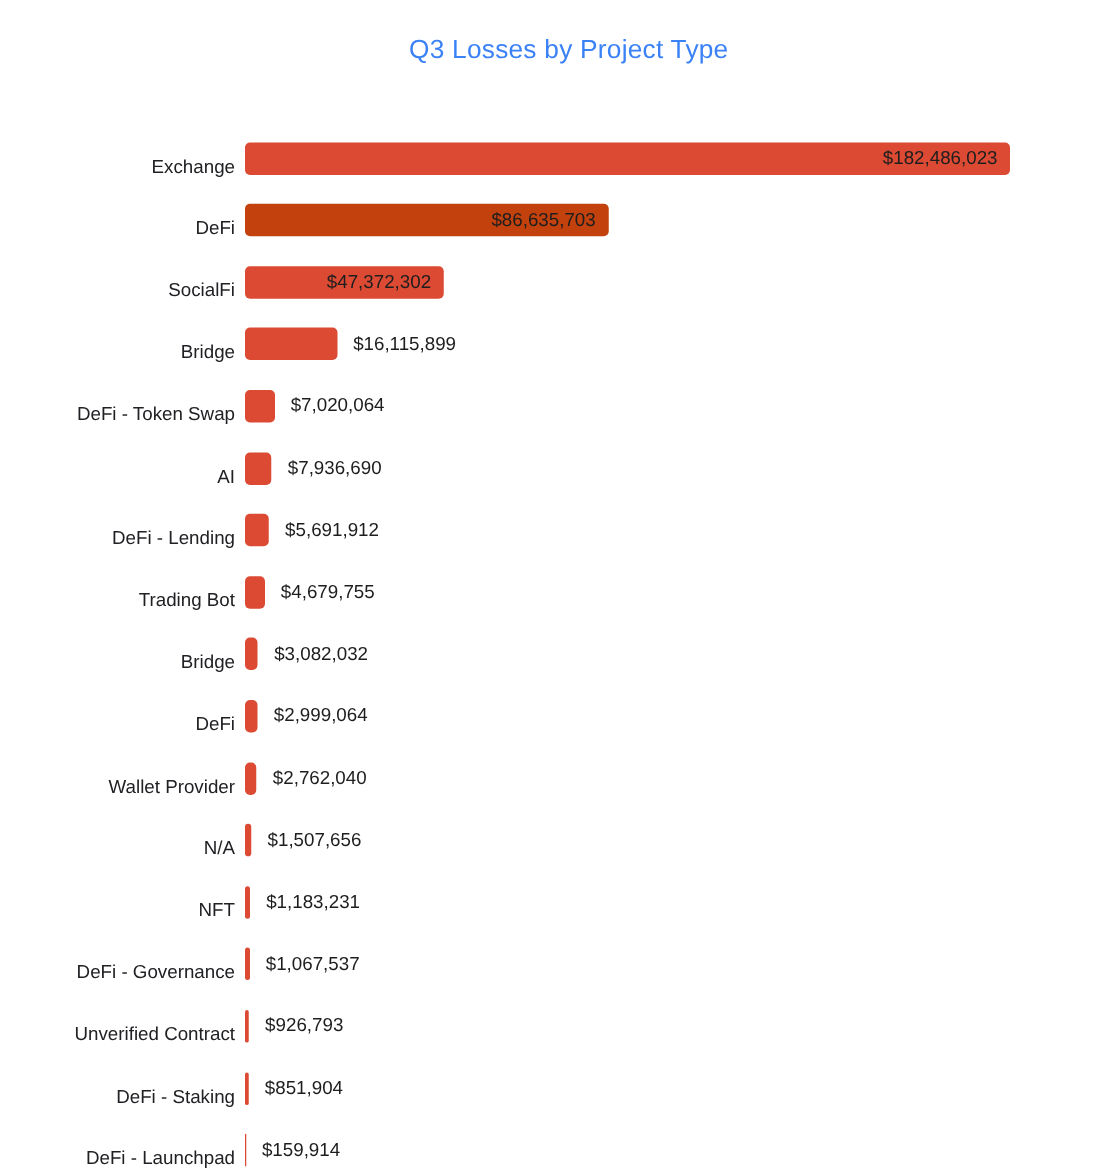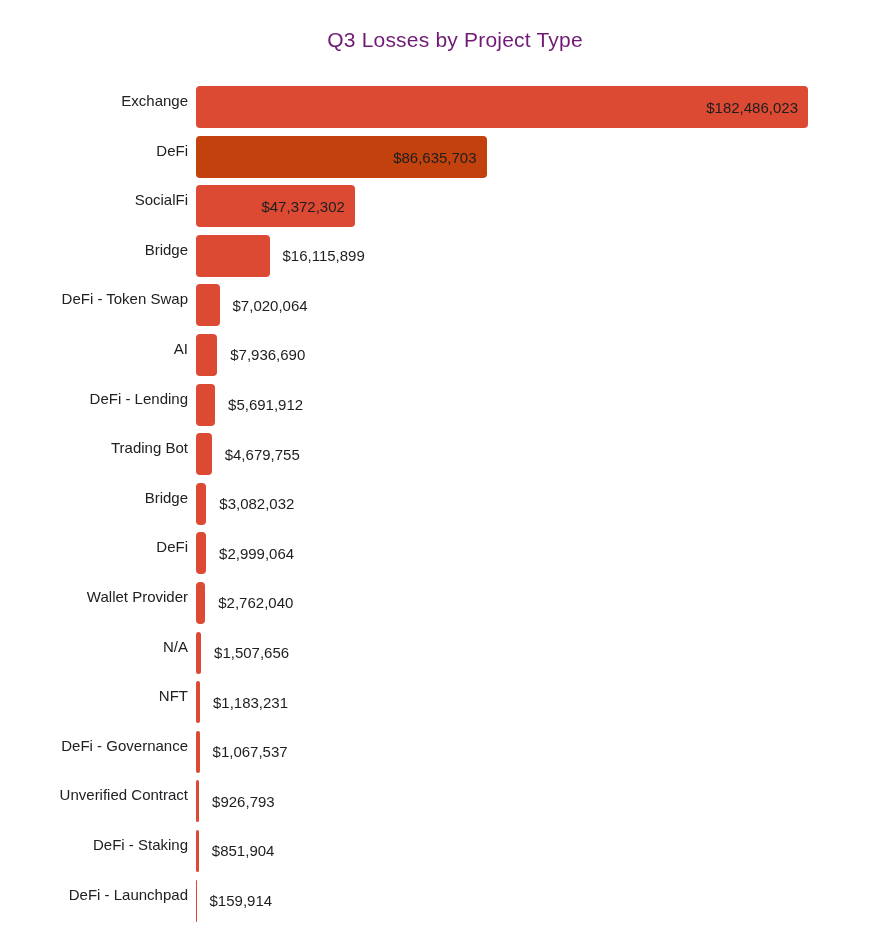--- a/index.html
+++ b/index.html
@@ -16,32 +16,32 @@
     overflow: hidden;
   }
   .chart-title {
     position: absolute;
     top: 28px;
     left: 32px;
     width: 846px;
     text-align: center;
     font-size: 21px;
     font-weight: 400;
-    color: #701a75;
+    color: #3b82f6;
     letter-spacing: 0.2px;
   }
   .chart {
     position: absolute;
     top: 92px;
     left: 0;
     width: 878px;
   }
   .row {
     display: flex;
-    align-items: flex-start;
+    align-items: flex-end;
     height: 49.6px;
   }
   .cat {
     width: 188px;
     flex: none;
     text-align: right;
     font-size: 15px;
     color: #202124;
     white-space: nowrap;
   }
@@ -49,21 +49,21 @@
     position: relative;
     display: flex;
     align-items: center;
     margin-left: 8px;
     width: 640px;
     height: 30px;
     flex: none;
   }
   .bar {
     position: relative;
-    height: 42px;
+    height: 26px;
     flex: none;
     background: #DC4A33;
     border-radius: 4px;
   }
   .val {
     font-size: 15px;
     color: #1e1e1e;
     white-space: nowrap;
   }
   .val.inside {

